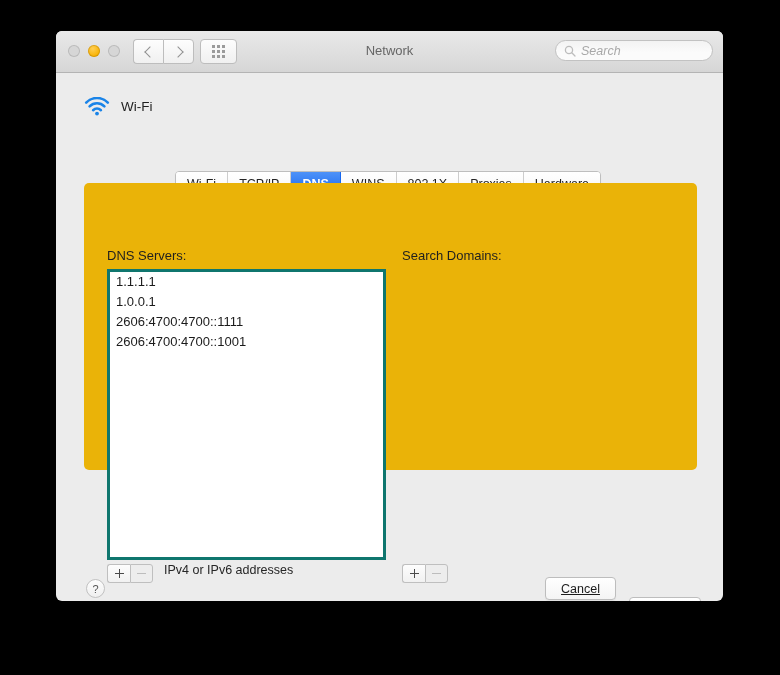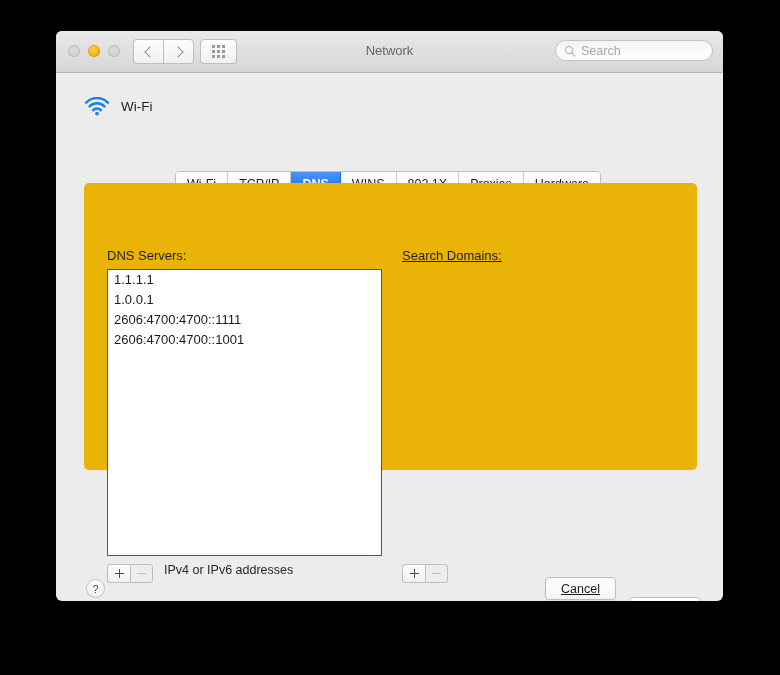--- a/index.html
+++ b/index.html
@@ -113,21 +113,21 @@
     height: 21px;
     border-radius: 11px;
     background: linear-gradient(to bottom, #f3f3f3 0%, #fbfbfb 60%);
     border: 1px solid #c2c2c2;
     display: flex;
     align-items: center;
     padding-left: 8px;
     box-sizing: border-box;
   }
   .searchfield .mag { margin-right: 5px; opacity: 0.55; }
-  .search-ph { font-size: 12.5px; color: #a8a8a8; }
+  .search-ph { font-size: 12.5px; color: #a8a8a8; font-style: italic; }
 
   
   .body {
     position: relative;
     height: 372px;
     background: #ececec;
   }
 
   .iface {
     position: absolute;
@@ -181,26 +181,26 @@
     background: #eab308;
     border-radius: 5px;
   }
 
   .field-label {
     position: absolute;
     font-size: 13px;
     color: #1f1f1f;
   }
   .lbl-dns    { left: 23px;  top: 65px; }
-  .lbl-search { left: 318px; top: 65px; text-decoration: underline; }
+  .lbl-search { left: 318px; top: 65px; }
 
   .listbox {
     position: absolute;
     background: #ffffff;
-    border: 1px solid #0f766e;
+    border: 3px solid #0f766e;
     overflow: hidden;
   }
   .listbox.dns     { left: 23px;  top: 86px; width: 273px; height: 285px; }
   .listbox.domains { left: 318px; top: 86px; width: 270px; height: 285px; }
 
   .listrow {
     font-size: 13px;
     color: #1b1b1b;
     padding: 1px 0 1px 6px;
     line-height: 18px;

